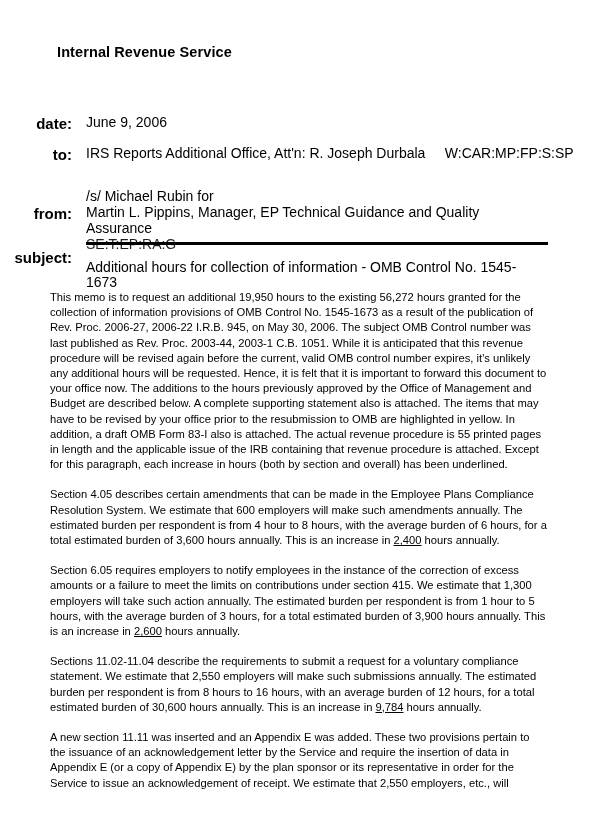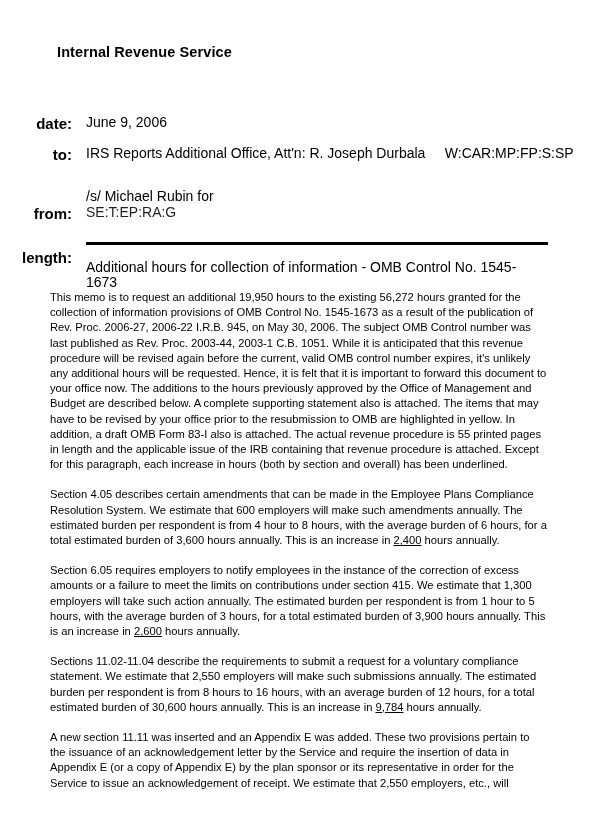--- a/index.html
+++ b/index.html
@@ -100,25 +100,26 @@
 
   <div class="field-label lbl-date">date:</div>
   <div class="field-value val-date">June 9, 2006</div>
 
   <div class="field-label lbl-to">to:</div>
   <div class="field-value val-to">IRS Reports Additional Office, Att'n: R. Joseph Durbala     W:CAR:MP:FP:S:SP</div>
 
   <div class="field-label lbl-from">from:</div>
   <div class="field-value val-from">
     <div>/s/  Michael Rubin  for</div>
+    <div>Martin L. Pippins,  Manager, EP Technical Guidance and Quality Assurance</div>
     <div class="smudge">SE:T:EP:RA:G</div>
   </div>
 
   <div class="rule"></div>
-  <div class="field-label lbl-subject">length:</div>
+  <div class="field-label lbl-subject">subject:</div>
   <div class="field-value val-subject">Additional hours for collection of information  - OMB Control No. 1545-1673</div>
 
   <div class="body">
     <p>This memo is to request an additional 19,950 hours to the existing 56,272 hours granted for the collection of information provisions of OMB Control No. 1545-1673 as a result of the publication of Rev. Proc. 2006-27, 2006-22 I.R.B. 945, on May 30, 2006.  The subject OMB Control number was last published as Rev. Proc. 2003-44, 2003-1 C.B. 1051.  While it is anticipated that this revenue procedure will be revised again before the current, valid OMB control number expires, it's unlikely any additional hours will be requested.  Hence, it is felt that it is important to forward this document to your office now.  The additions to the hours previously approved by the Office of Management and Budget are described below.  A complete supporting statement also is attached.  The items that may have to be revised by your office prior to the resubmission to OMB are highlighted in yellow.  In addition, a draft OMB Form 83-I also is attached.  The actual revenue procedure is 55 printed pages in length and the applicable issue of the IRB containing that revenue procedure is attached.  Except for this paragraph, each increase in hours (both by section and overall) has been underlined.</p>
     <p><span>Section 4.05 describes certain amendments that can be made in the Employee Plans Compliance Resolution System. We estimate that 600 employers will make such amendments annually.  The estimated burden per respondent is from 4 hour to 8 hours, with the average burden of 6 hours, for a total estimated burden of 3,600 hours annually.  This is an increase in </span><span class="u">2,400</span><span> hours annually.</span></p>
     <p><span>Section 6.05 requires employers to notify employees in the instance of the correction of excess amounts or a failure to meet the limits on contributions under section 415. We estimate that 1,300 employers will take such action annually.  The estimated burden per respondent is from 1 hour to 5 hours, with the average burden of 3 hours, for a total estimated burden of 3,900 hours annually.  This is an increase in </span><span class="u">2,600</span><span> hours annually.</span></p>
     <p><span>Sections 11.02-11.04 describe the requirements to submit a request for a voluntary compliance statement.  We estimate that 2,550 employers will make such submissions annually.  The estimated burden per respondent is from 8 hours to 16 hours, with an average burden of 12 hours, for a total estimated burden of 30,600 hours annually.  This is an increase in </span><span class="u">9,784</span><span> hours annually.</span></p>
     <p>A new section 11.11 was inserted and an Appendix E was added.  These two provisions pertain to the issuance of an acknowledgement letter by the Service and require the insertion of data in Appendix E (or a copy of Appendix E) by the plan sponsor or its representative in order for the Service to issue an acknowledgement of receipt.    We estimate that 2,550 employers, etc., will</p>
   </div>
 

